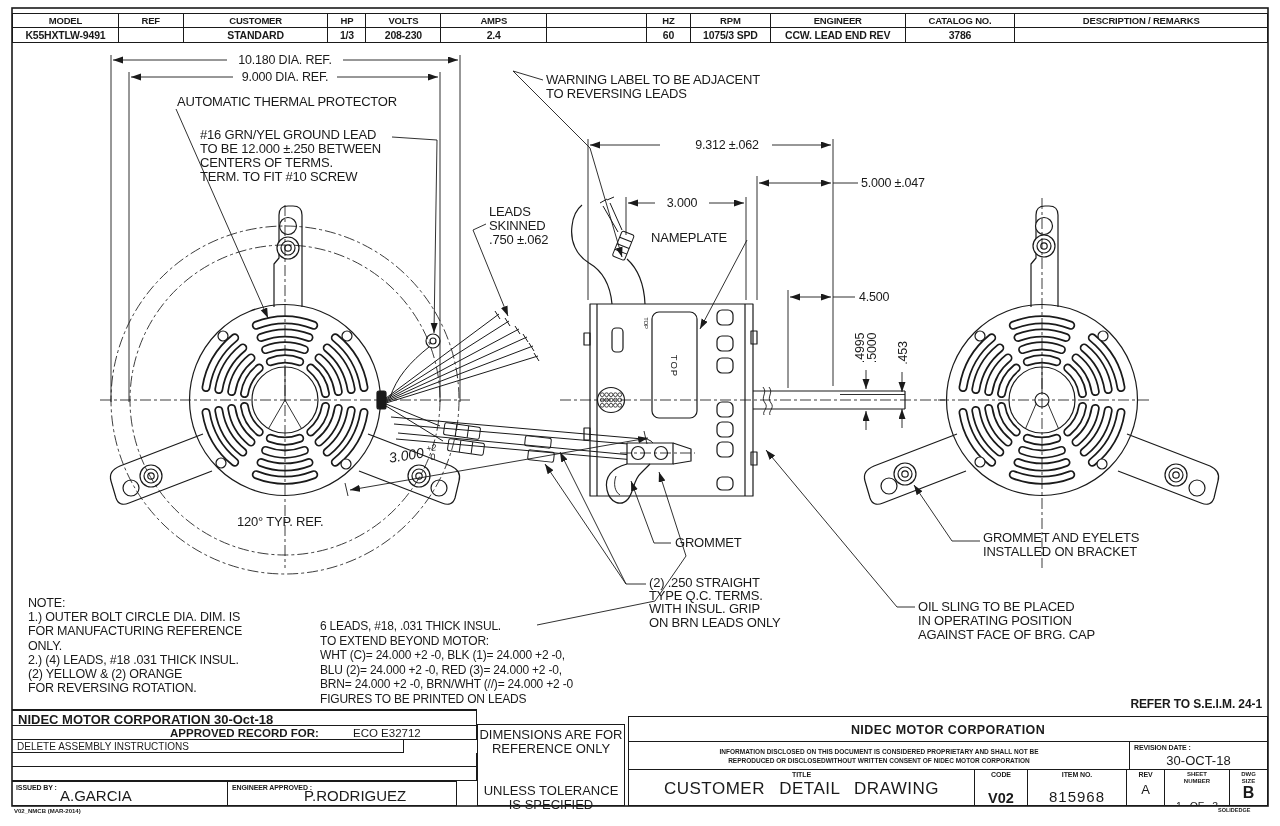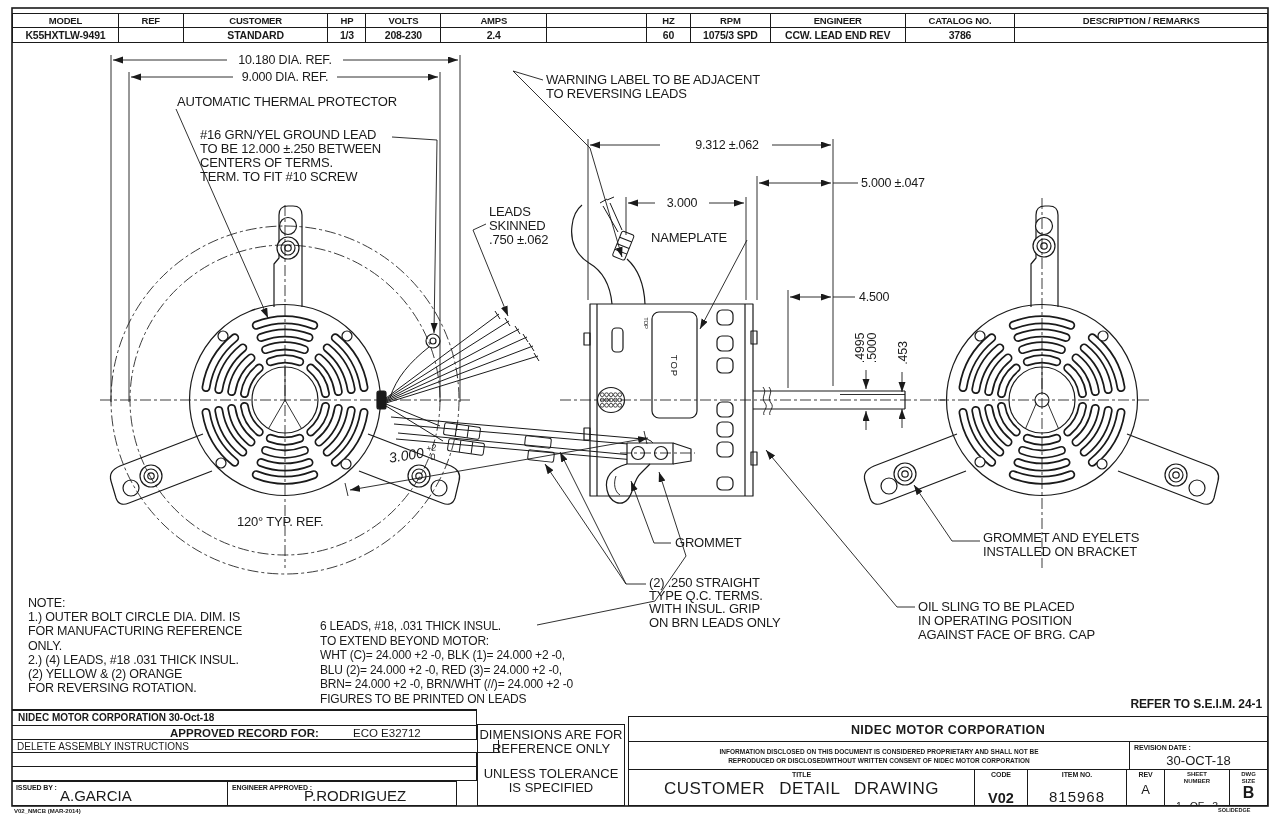--- a/index.html
+++ b/index.html
@@ -447,47 +447,47 @@
       FOR REVERSING ROTATION.</div>
   <div class="noteblk" style="left:320px;top:619px;font-size:12px;line-height:14.6px">6 LEADS, #18, .031 THICK INSUL.
 TO EXTEND BEYOND MOTOR:
 WHT (C)= 24.000 +2 -0, BLK (1)= 24.000 +2 -0,
 BLU (2)= 24.000 +2 -0, RED (3)= 24.000 +2 -0,
 BRN= 24.000 +2 -0, BRN/WHT (//)= 24.000 +2 -0
 FIGURES TO BE PRINTED ON LEADS</div>
   <div class="abs" style="right:18px;top:697px;font-size:12px;font-weight:bold;letter-spacing:-.1px">REFER TO S.E.I.M. 24-1</div>
 
   <div class="tb" style="left:12px;top:709px;width:465px;height:17px;border-top-width:2px;border-left:none">
-    <span class="abs" style="left:6px;top:1px;font-size:10px;font-weight:bold">NIDEC MOTOR CORPORATION 30-Oct-18</span>
+    <span class="abs" style="left:6px;top:1px;font-size:13px;font-weight:bold">NIDEC MOTOR CORPORATION 30-Oct-18</span>
   </div>
   <div class="tb" style="left:12px;top:726px;width:465px;height:14px;border-top:none;border-left:none">
     <span class="abs" style="left:158px;top:1px;font-size:11.5px;font-weight:bold">APPROVED RECORD FOR:</span>
     <span class="abs" style="left:341px;top:1px;font-size:11.5px">ECO E32712</span>
   </div>
-  <div class="tb" style="left:12px;top:740px;width:487px;height:13px;border-top:none;border-left:none">
+  <div class="tb" style="left:12px;top:740px;width:392px;height:13px;border-top:none;border-left:none">
     <span class="abs" style="left:5px;top:1px;font-size:10px">DELETE ASSEMBLY INSTRUCTIONS</span>
   </div>
   <div class="tb" style="left:12px;top:753px;width:465px;height:14px;border-top:none;border-left:none"></div>
   <div class="tb" style="left:12px;top:767px;width:465px;height:14px;border-top:none;border-left:none"></div>
   <div class="tb" style="left:12px;top:781px;width:445px;height:25px;border-width:1.5px;border-left:none;display:flex">
     <div style="width:215px;position:relative">
       <span class="abs lbl7" style="left:4px;top:2px">ISSUED BY :</span>
       <span class="abs" style="left:48px;top:5px;font-size:15px">A.GARCIA</span>
     </div>
     <div style="flex:1;position:relative;border-left:1.5px solid #1a1a1a">
       <span class="abs lbl7" style="left:4px;top:2px">ENGINEER APPROVED :</span>
       <span class="abs" style="left:76px;top:5px;font-size:15px">P.RODRIGUEZ</span>
     </div>
   </div>
   <div class="abs" style="left:14px;top:808px;font-size:6px;font-weight:bold">V02_NMCB (MAR-2014)</div>
 
   <div class="tb" style="left:477px;top:724px;width:148px;height:82px;border-width:1.5px;text-align:center">
     <div style="margin-top:3px;font-size:13px;line-height:14px;white-space:pre-line">DIMENSIONS ARE FOR
 REFERENCE ONLY</div>
-    <div style="margin-top:11px;font-size:13px;line-height:14px;white-space:pre-line">UNLESS TOLERANCE
+    <div style="margin-top:28px;font-size:13px;line-height:14px;white-space:pre-line">UNLESS TOLERANCE
 IS SPECIFIED</div>
   </div>
 
   <div class="tb" style="left:628px;top:716px;width:640px;height:90px;border-width:1.5px">
     <div style="height:25px;border-bottom:1px solid #1a1a1a;text-align:center;box-sizing:border-box;padding-top:6px;font-size:12.5px;font-weight:bold;letter-spacing:.4px">NIDEC MOTOR CORPORATION</div>
     <div style="display:flex;height:28px;border-bottom:1px solid #1a1a1a;box-sizing:border-box">
       <div style="width:500px;box-sizing:border-box;text-align:center;font-size:6.5px;line-height:9px;padding-top:5px;white-space:pre-line;font-weight:bold">INFORMATION DISCLOSED ON THIS DOCUMENT IS CONSIDERED PROPRIETARY AND SHALL NOT BE
 REPRODUCED OR DISCLOSEDWITHOUT WRITTEN CONSENT OF NIDEC MOTOR CORPORATION</div>
       <div style="flex:1;border-left:1px solid #1a1a1a;position:relative">
         <span class="abs lbl7" style="left:4px;top:2px">REVISION DATE :</span>

